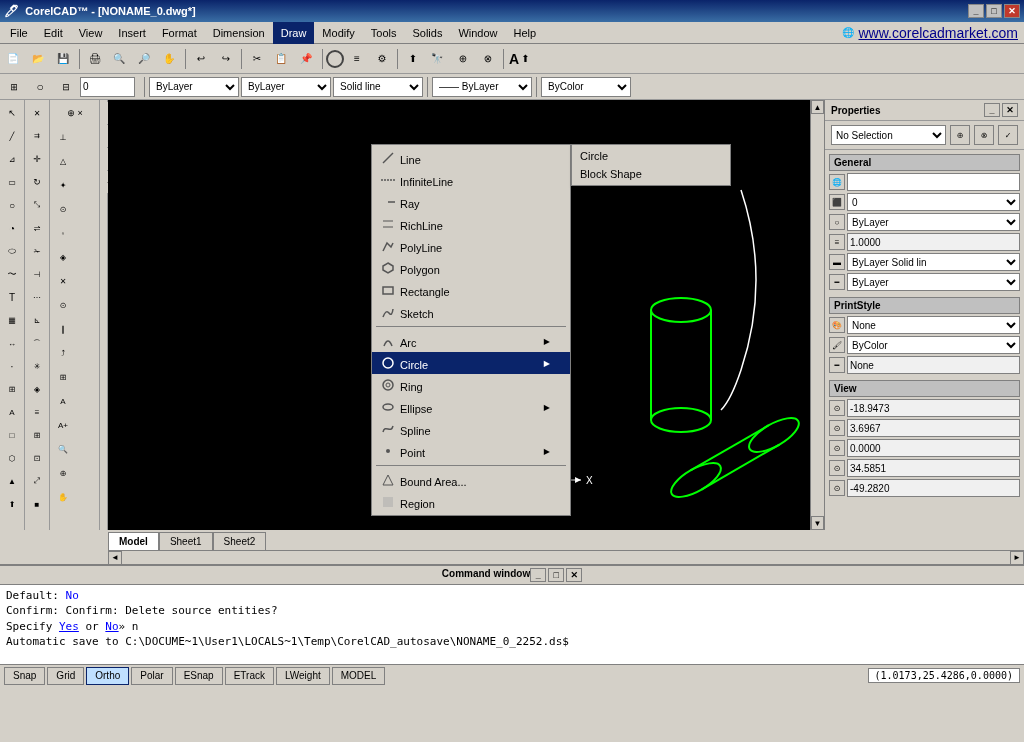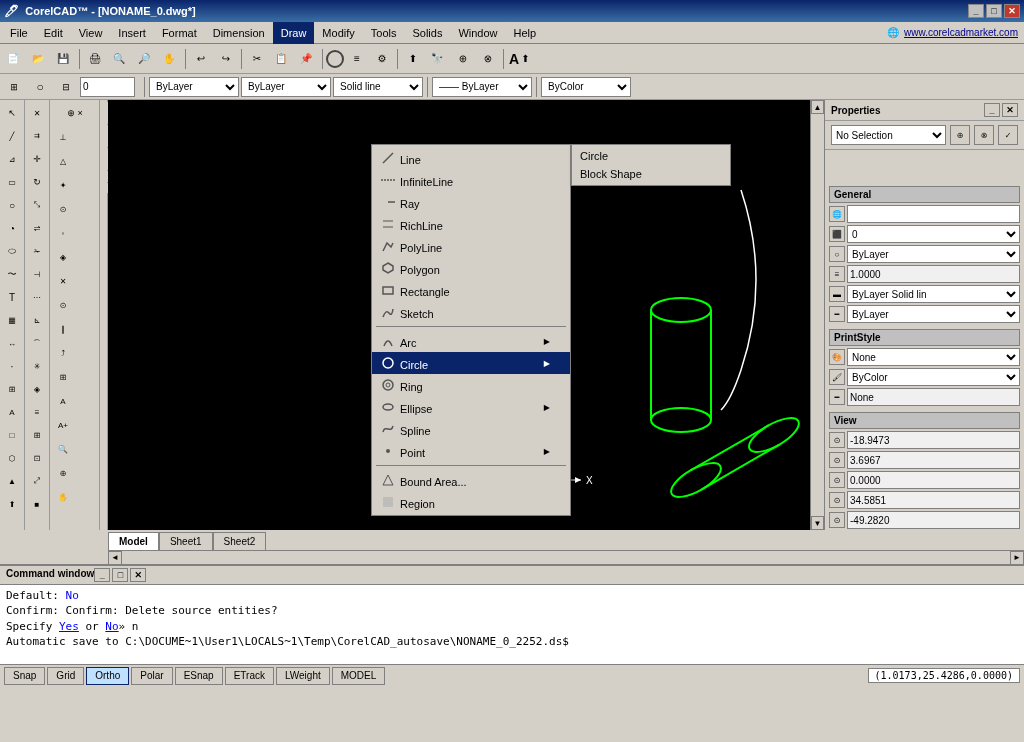--- a/index.html
+++ b/index.html
@@ -138,21 +138,21 @@
       gap: 4px;
       border-bottom: 1px solid #999;
     }
     .props-select {
       flex: 1;
       height: 20px;
       background: white;
       border: 1px solid #808080;
       font-size: 10px;
     }
-    #props-content { padding: 4px; overflow-y: auto; flex: 1; margin-top: 32px; }
+    #props-content { padding: 4px; overflow-y: auto; flex: 1; }
     .props-section-title {
       font-weight: bold;
       background: #c0c0c0;
       padding: 2px 4px;
       border: 1px solid #808080;
       margin-bottom: 2px;
     }
     .props-row {
       display: flex;
       align-items: center;
@@ -292,21 +292,21 @@
       background: white;
       border-top: 2px solid #808080;
     }
     #command-header {
       background: #d4d0c8;
       border-bottom: 1px solid #808080;
       padding: 2px 6px;
       font-size: 10px;
       font-weight: bold;
       display: flex;
-      justify-content: flex-start;
+      justify-content: center;
     }
     #command-content {
       padding: 3px 6px;
       font-size: 11px;
       font-family: monospace;
       line-height: 1.4;
       overflow-y: auto;
       height: 75px;
     }
     .cmd-default { color: black; }
@@ -374,21 +374,21 @@
   <div class="menu-item active">Draw</div>
   <div class="menu-item">Modify</div>
   <div class="menu-item">Tools</div>
   <div class="menu-item">Solids</div>
   <div class="menu-item">Window</div>
   <div class="menu-item">Help</div>
   <div style="flex:1"></div>
 
   <div style="display:flex;align-items:center;gap:4px;padding-right:4px;">
     <span style="font-size:10px;">🌐</span>
-    <span style="font-size:10px;color:#00008b;text-decoration:underline;">www.corelcadmarket.com</span>
+    <span style="font-size:14px;color:#00008b;text-decoration:underline;">www.corelcadmarket.com</span>
   </div>
 </div>
 
 <div style="background:#d4d0c8;display:flex;align-items:center;height:30px;padding:2px;gap:1px;border-bottom:1px solid #999;">
   <div class="toolbar-btn">📄</div>
   <div class="toolbar-btn">📂</div>
   <div class="toolbar-btn">💾</div>
   <div class="toolbar-separator"></div>
   <div class="toolbar-btn">🖨</div>
   <div class="toolbar-btn">🔍</div>

